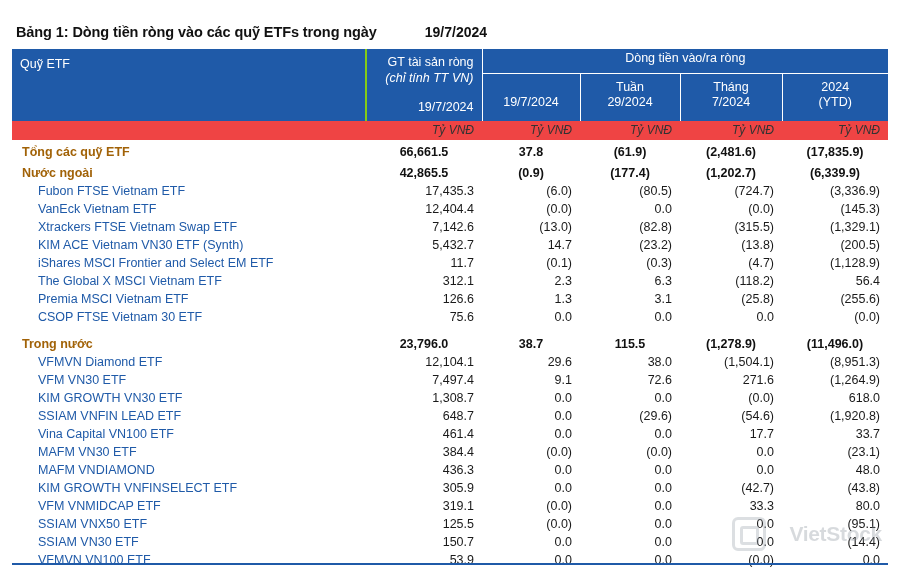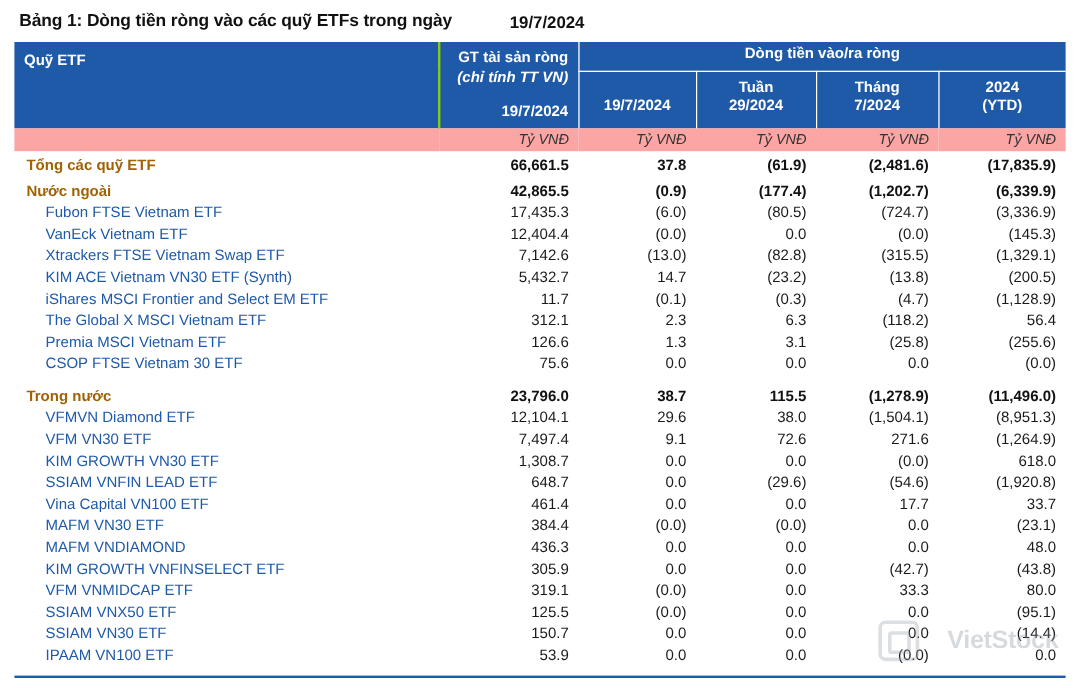--- a/index.html
+++ b/index.html
@@ -19,21 +19,21 @@
     position: relative;
     width: 900px;
     height: 573px;
     box-sizing: border-box;
     padding: 8px 12px 0 12px;
   }
   .title-row {
     display: flex;
     align-items: center;
     gap: 48px;
-    margin: 2px 0 9px 4px;
+    margin: 16px 0 9px 4px;
   }
   .title-main {
     font-size: 14.5px;
     font-weight: bold;
     color: #111;
     letter-spacing: -0.1px;
   }
   .title-date {
     font-size: 14px;
     font-weight: bold;
@@ -48,21 +48,21 @@
   table.etf col.c-name  { width: 354px; }
   table.etf col.c-nav   { width: 116px; }
   table.etf col.c-day   { width: 98px; }
   table.etf col.c-week  { width: 100px; }
   table.etf col.c-month { width: 102px; }
   table.etf col.c-ytd   { width: 106px; }
 
   thead th {
     background: #1f5aa8;
     color: #ffffff;
-    font-weight: bold;
+    font-weight: normal;
     font-size: 12.5px;
     padding: 0;
     vertical-align: top;
   }
   .hdr-cell {
     padding: 6px 8px 5px 8px;
     line-height: 1.25;
   }
   .hdr-name {
     text-align: left;
@@ -84,21 +84,21 @@
   }
   .hdr-sub.first { border-left: none; }
   .italic { font-style: italic; }
   .hdr-nav .italic { display: block; }
   .hdr-nav .plain { display: block; padding-top: 14px; }
   .hdr-sub .l1 { display: block; }
   .hdr-sub .l2 { display: block; }
   .hdr-sub .spacer { display: block; height: 15px; }
 
   tr.unit-row td {
-    background: #fca5a5;
+    background: #ef4444;
     font-style: italic;
     color: #333;
     font-size: 12px;
     padding: 2px 8px 3px 8px;
     text-align: right;
     border: none;
   }
   tr.unit-row td.first { text-align: left; }
 
   tbody td {
@@ -115,21 +115,21 @@
     font-weight: bold;
     color: #111;
     padding-top: 5px;
   }
   tr.group td.name {
     color: #a16207;
     padding-left: 10px;
   }
   tr.group.spaced td { padding-top: 11px; }
   tbody td.num { color: #1a1a1a; }
-  tr.group td.num { color: #111; }
+  tr.group td.num { color: #111; text-align: center; }
 
   .bottom-rule {
     position: absolute;
     left: 12px;
     bottom: 8px;
     width: 876px;
     height: 2px;
     background: #1f5aa8;
   }
   .watermark {
@@ -394,21 +394,21 @@
         </tr>
         <tr>
           <td class="name">SSIAM VN30 ETF</td>
           <td class="num">150.7</td>
           <td class="num">0.0</td>
           <td class="num">0.0</td>
           <td class="num">0.0</td>
           <td class="num">(14.4)</td>
         </tr>
         <tr>
-          <td class="name">IPAAM VN100 ETF</td>
+          <td class="name">VFMVN VN100 ETF</td>
           <td class="num">53.9</td>
           <td class="num">0.0</td>
           <td class="num">0.0</td>
           <td class="num">(0.0)</td>
           <td class="num">0.0</td>
         </tr>
       </tbody>
   </table>
 
   <div class="bottom-rule"></div>

